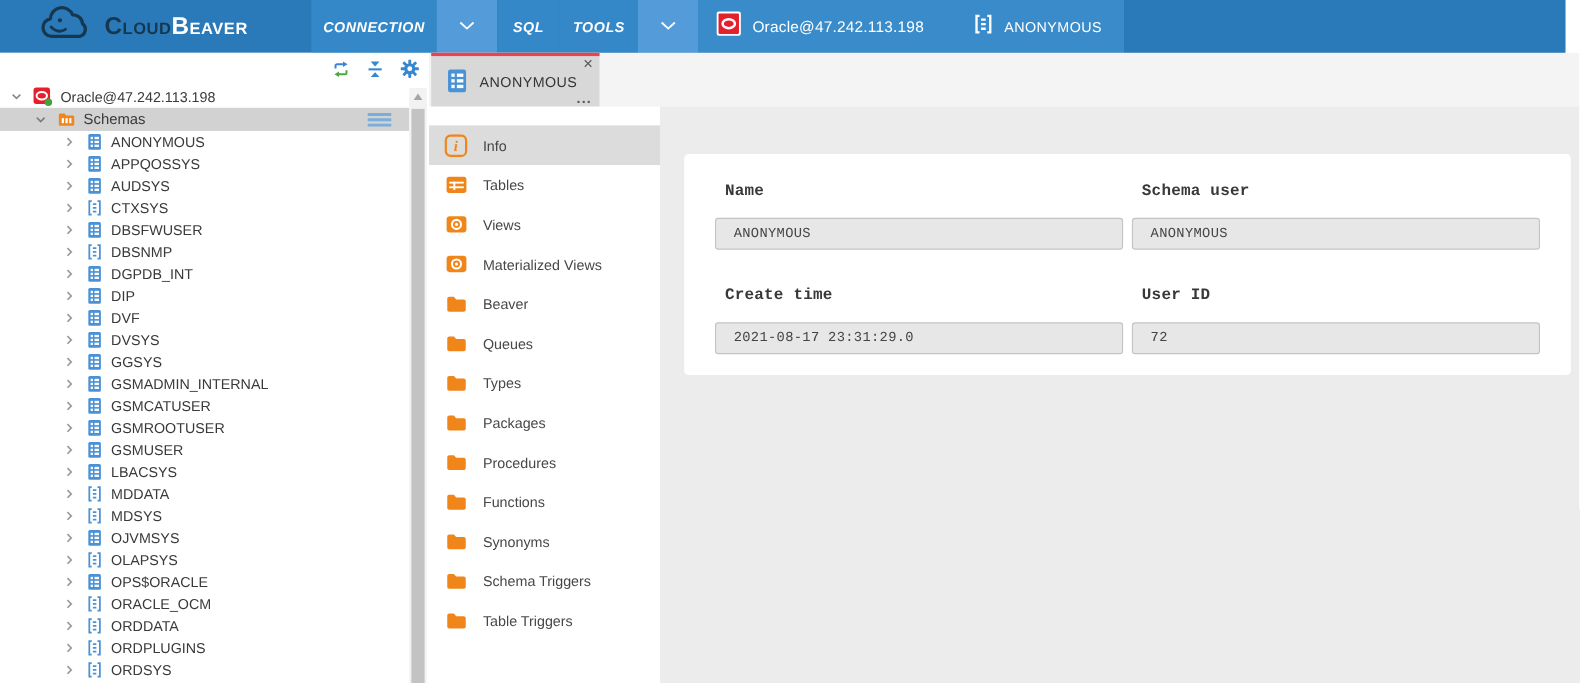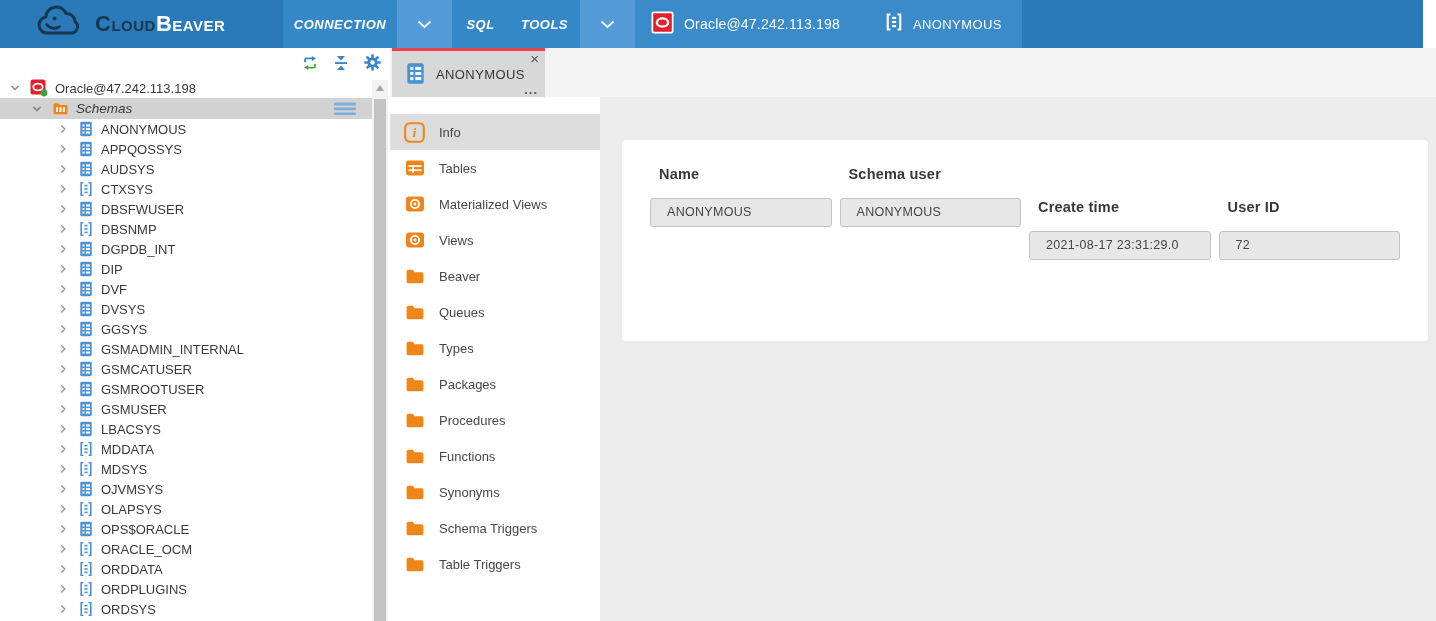--- a/index.html
+++ b/index.html
@@ -28,21 +28,21 @@
   .tb-rest { flex:1; background:#2a79b8; }
   
   .sidebar { position:absolute; left:0; top:48px; width:390px; height:573px; background:#fff; }
   .tree-toolbar { position:absolute; top:6px; right:9px; display:flex; gap:13px; align-items:center; z-index:3; }
   .tool-ic { width:18px; height:17px; display:flex; align-items:center; justify-content:center; cursor:pointer; }
   .tree { position:absolute; left:0; top:30px; width:372px; }
   .tree-row { display:flex; align-items:center; height:20px; font-size:13px; color:#3a3a3a; cursor:pointer; white-space:nowrap; }
   .tree-row .expander { width:13px; height:13px; display:flex; align-items:center; justify-content:center; flex:0 0 13px; }
   .tree-row .t-icon { display:flex; align-items:center; justify-content:center; margin:0 7px 0 9px; }
   .tree-row.root { padding-left:8px; }
-  .tree-row.grp { height:21px; padding-left:30px; background:#d2d2d2; font-size:13.5px;font-style:italic; }
+  .tree-row.grp { height:21px; padding-left:30px; background:#d2d2d2; font-size:13.5px; }
   .tree-row.item { padding-left:56px; }
   .burger { margin-left:auto; margin-right:16px; display:flex; align-items:center; cursor:pointer; }
   
   .vscroll { position:absolute; top:32px; right:2px; width:16px; height:541px; background:#f2f2f2; }
   .vscroll .up-arrow { position:absolute; top:5px; left:4px; width:0; height:0; cursor:pointer;
       border-left:4.5px solid transparent; border-right:4.5px solid transparent; border-bottom:6px solid #a6a6a6; }
   .vscroll .thumb { position:absolute; top:19px; bottom:0; left:2px; width:12px; background:#c3c3c3; cursor:grab; }
   
   .tabstrip { position:absolute; left:390px; top:48px; width:1046px; height:49px; background:#f4f4f4; }
   .tab { position:absolute; left:2px; top:0; width:153px; height:49px; background:#d8d8d8;
@@ -52,21 +52,21 @@
   .tab .tab-close { position:absolute; right:6px; top:0px; font-size:15px; color:#555; line-height:16px; cursor:pointer; }
   .tab .tab-more { position:absolute; right:7px; bottom:1px; font-size:13px; font-weight:700; color:#555; letter-spacing:1px; line-height:12px; cursor:pointer; }
   
   .sidemenu { position:absolute; left:390px; top:97px; width:210px; height:524px; background:#fff; padding-top:17px; }
   .menu-item { height:36px; display:flex; align-items:center; padding-left:14px; gap:14px; font-size:13px; color:#474747; cursor:pointer; }
   .menu-item.selected { background:#dcdcdc; }
   .m-icon { width:21px; height:21px; display:flex; align-items:center; justify-content:center; }
   
   .main { position:absolute; left:600px; top:97px; width:836px; height:524px; background:#ececec; }
   .card { position:absolute; left:22px; top:43px; width:806px; height:201px; background:#fff; border-radius:4px; padding:25px 28px; }
-  .fgrid { display:grid; grid-template-columns:1fr 1fr 1fr 1fr; column-gap:8px; }
+  .fgrid { display:grid; grid-template-columns:1fr 1fr; column-gap:8px;font-family:Liberation Mono, monospace; }
   .field { }
   .field.row2 { margin-top:33px; }
   .flabel { font-size:14.5px; font-weight:700; color:#383838; margin:1px 0 16px 9px; letter-spacing:.2px; }
   .fvalue { height:29px; background:#e7e7e7; border:1px solid #c3c3c3; border-radius:3px;
             font-size:12.5px; color:#454545; line-height:27px; padding-left:16px; letter-spacing:.3px; }
 </style>
 </head>
 <body>
 
 <div id="app">
@@ -738,32 +738,32 @@
   </div>
 
   <div class="menu-item">
     <span class="m-icon">
           <svg width="20" height="20" viewBox="0 0 20 20">
             <rect x="1" y="2.6" width="18" height="14.8" rx="3" fill="#f0861a"></rect>
             <circle cx="10" cy="10" r="4.1" fill="none" stroke="#fff" stroke-width="1.9"></circle>
             <circle cx="10" cy="10" r="1.4" fill="#fff"></circle>
           </svg>
         </span>
-    <span class="m-label">Materialized Views</span>
+    <span class="m-label">Views</span>
   </div>
 
   <div class="menu-item">
     <span class="m-icon">
           <svg width="20" height="20" viewBox="0 0 20 20">
             <rect x="1" y="2.6" width="18" height="14.8" rx="3" fill="#f0861a"></rect>
             <circle cx="10" cy="10" r="4.1" fill="none" stroke="#fff" stroke-width="1.9"></circle>
             <circle cx="10" cy="10" r="1.4" fill="#fff"></circle>
           </svg>
         </span>
-    <span class="m-label">Views</span>
+    <span class="m-label">Materialized Views</span>
   </div>
 
   <div class="menu-item">
     <span class="m-icon">
           <svg width="20" height="20" viewBox="0 0 20 20">
             <path d="M1.6 5.6 c0-1 .8-1.8 1.8-1.8 h4.3 l2 2.4 h6.9 c1 0 1.8.8 1.8 1.8 v7.5 c0 1-.8 1.8-1.8 1.8 H3.4 c-1 0-1.8-.8-1.8-1.8 z" fill="#f0861a"></path>
           </svg>
         </span>
     <span class="m-label">Beaver</span>
   </div>

